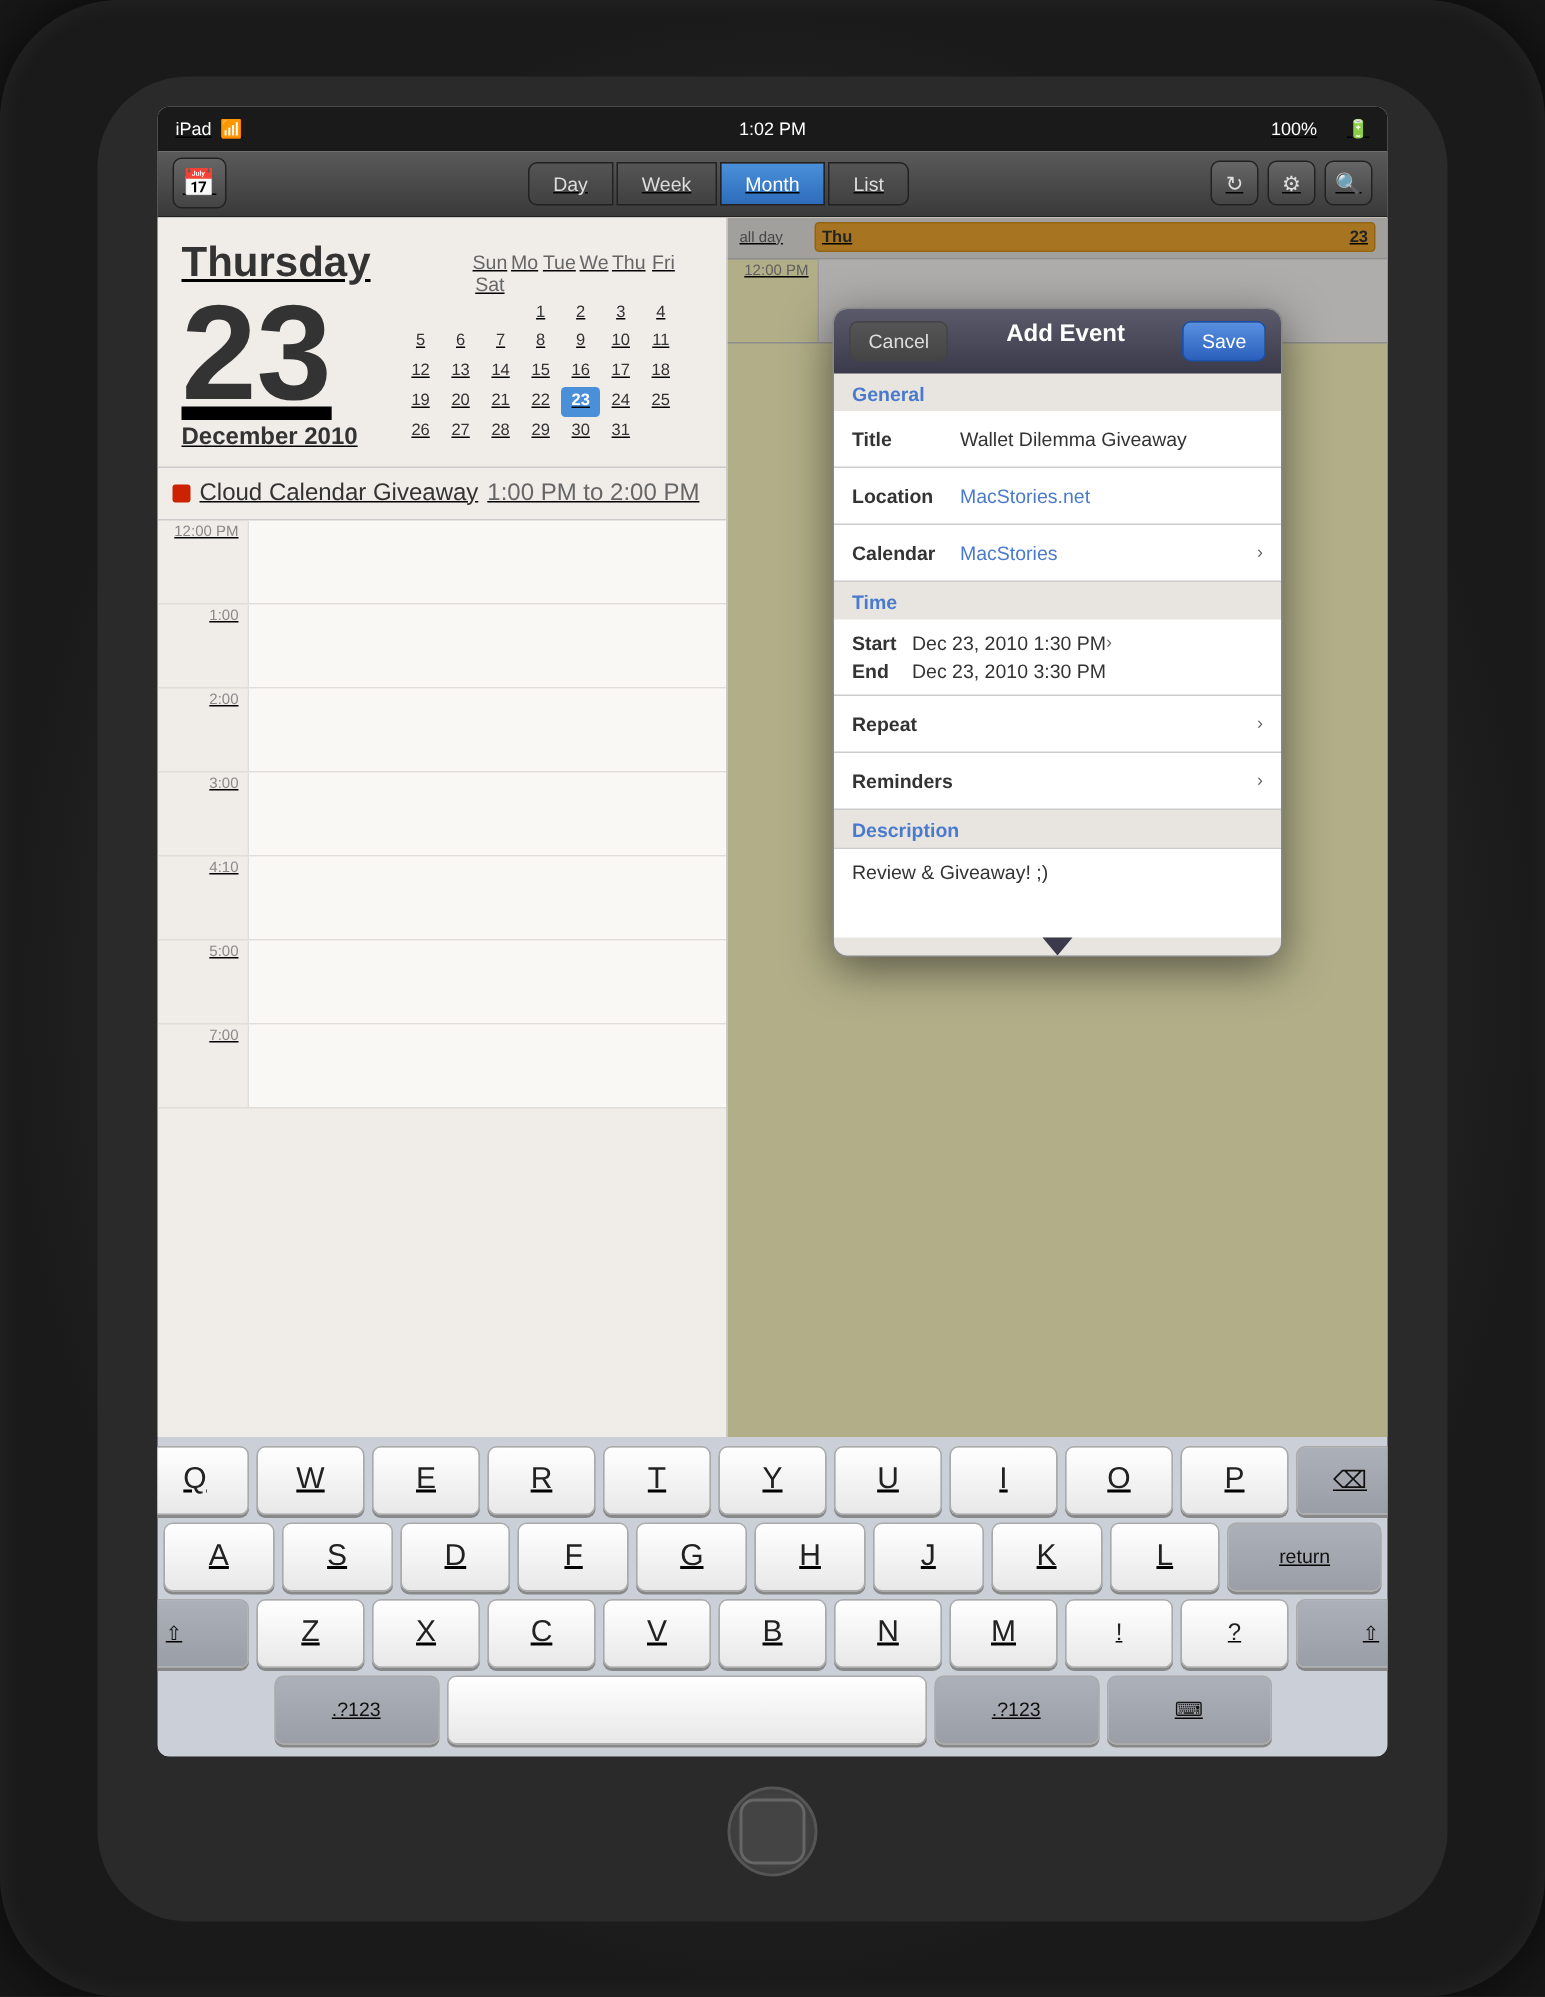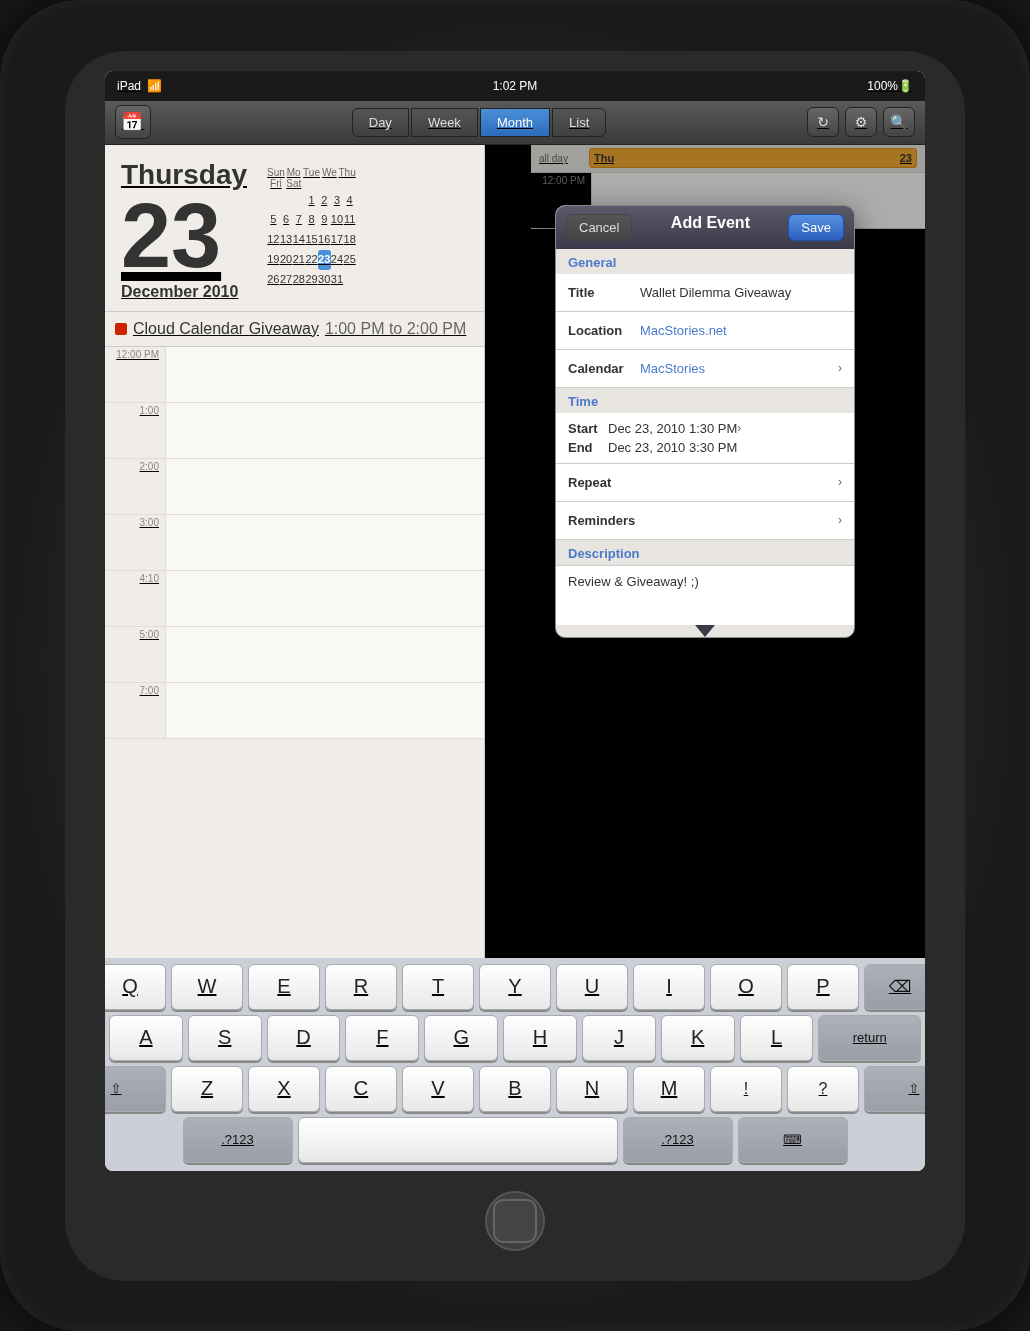--- a/index.html
+++ b/index.html
@@ -55,21 +55,21 @@
       display: flex;
       align-items: center;
       justify-content: space-between;
       padding: 0 12px;
       color: #fff;
       font-size: 12px;
       font-weight: 500;
     }
     .status-left { display: flex; align-items: center; gap: 6px; }
     .status-center { position: absolute; left: 50%; transform: translateX(-50%); }
-    .status-right { display: flex; align-items: flex-start; gap: 0; }
+    .status-right { display: flex; align-items: flex-start; gap: 20px; }
 
     
     .toolbar {
       width: 100%;
       height: 44px;
       background: linear-gradient(to bottom, #5a5a5a, #3a3a3a);
       display: flex;
       align-items: center;
       justify-content: space-between;
       padding: 0 10px;
@@ -154,25 +154,26 @@
       font-weight: bold;
       color: #333;
       margin-top: 2px;
     }
 
     .mini-cal-grid {
       margin-top: 8px;
     }
     .mini-cal-header {
       display: grid;
-      grid-template-columns: repeat(5, 1fr);
-      font-size: 10px;
+      grid-template-columns: repeat(6, 1fr);
+      font-size: 13px;
       color: #666;
       text-align: center;
       margin-bottom: 2px;
+      margin-left: 48px;
     }
     .mini-cal-row {
       display: grid;
       grid-template-columns: repeat(7, 1fr);
       font-size: 11px;
       text-align: center;
       line-height: 1.8;
     }
     .mini-cal-day {
       color: #333;
@@ -262,23 +263,22 @@
     }
     .time-content {
       flex: 1;
       border-left: 1px solid #ddd;
       background: #faf8f5;
     }
 
     
     .right-panel {
       flex: 1;
-      background: #000000;
+      background: #fef9c3;
       position: relative;
-      padding-left: 46px;
     }
 
     
     .modal-overlay {
       position: absolute;
       top: 0; left: 0; right: 0; bottom: 0;
       background: rgba(0,0,0,0.3);
       display: flex;
       align-items: flex-start;
       justify-content: center;

